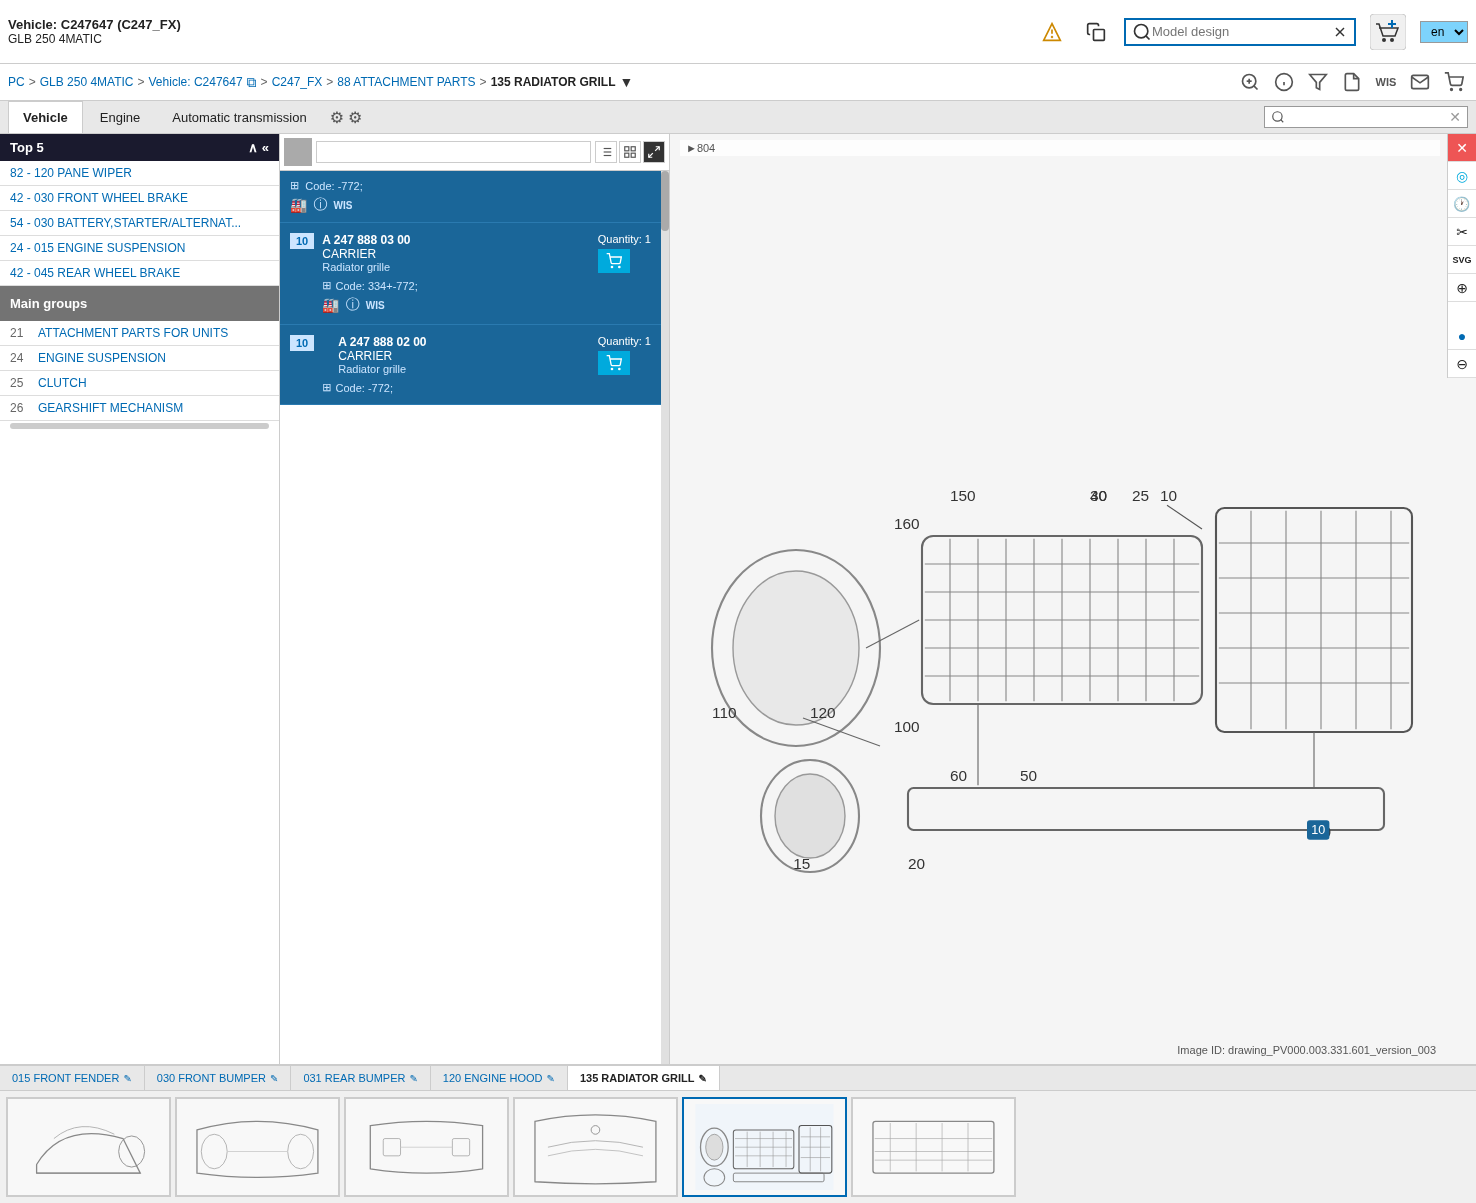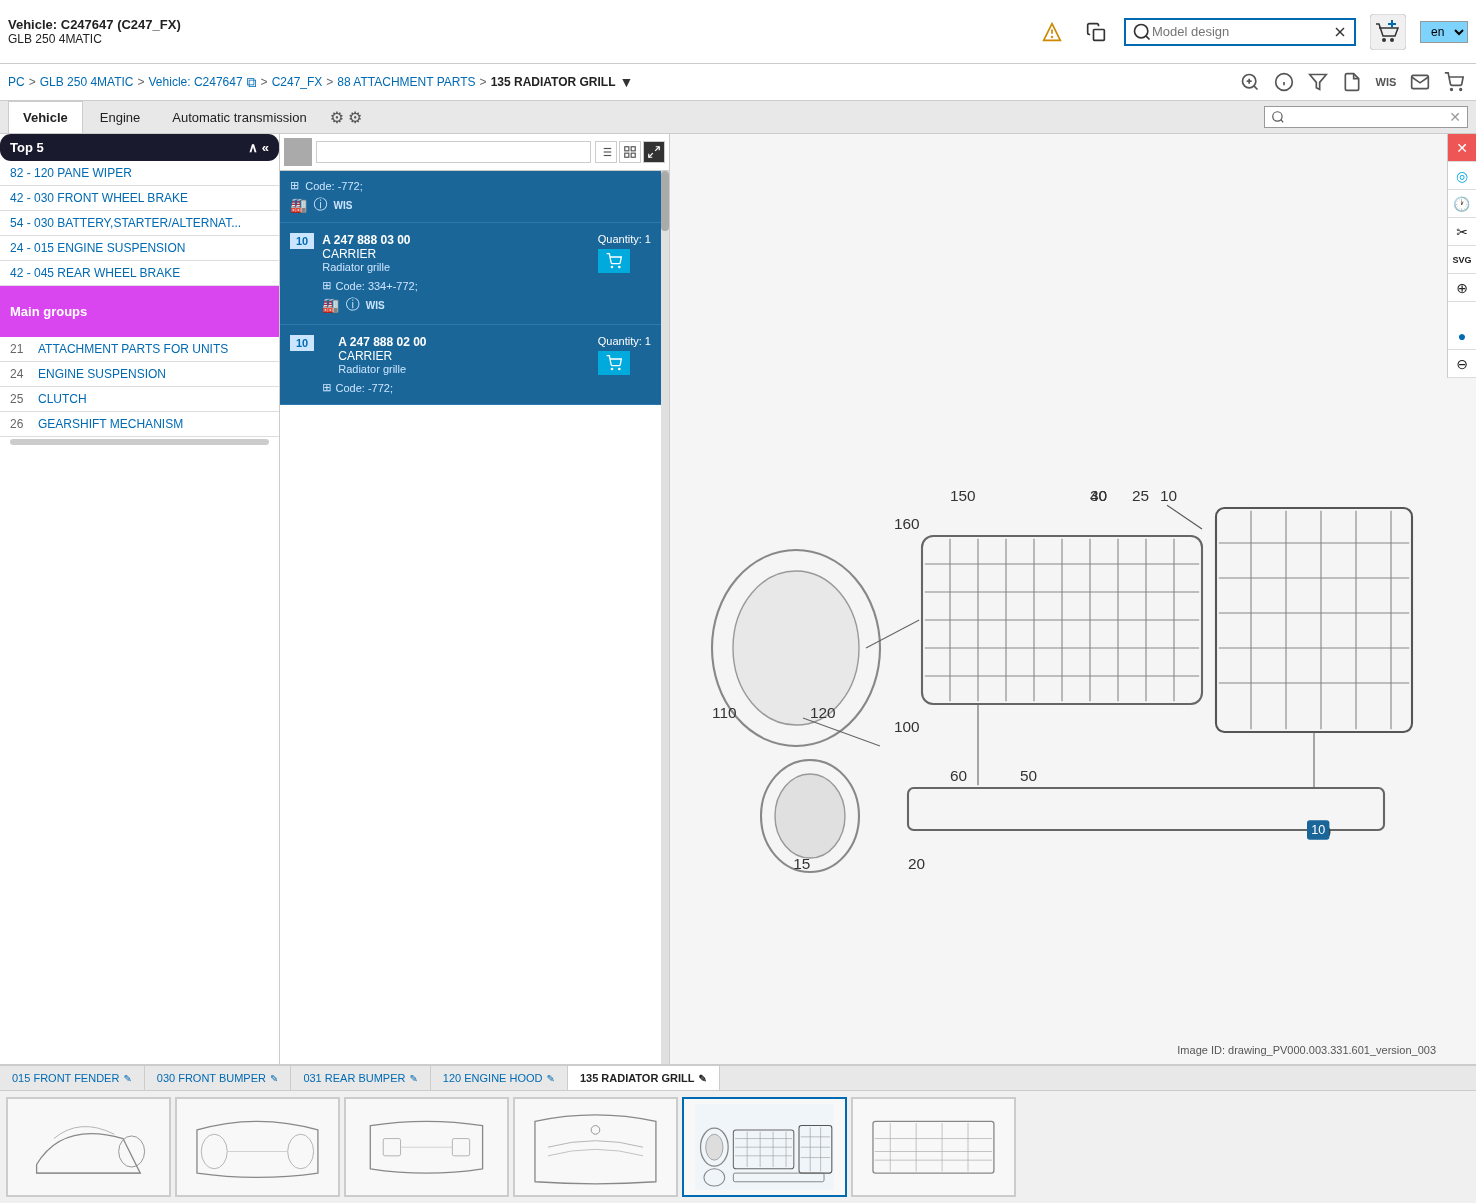--- a/index.html
+++ b/index.html
@@ -62,29 +62,29 @@
     .tab-search {
       margin-left: auto; display: flex; align-items: center;
       border: 1px solid #999; background: #fff; padding: 2px 6px;
     }
     .tab-search input { border: none; outline: none; font-size: 12px; width: 180px; }
 
     
     .left-panel { width: 280px; background: #fff; border-right: 1px solid #ccc; flex-shrink: 0; }
     .top5-header {
       display: flex; align-items: center; justify-content: space-between;
-      background: #1a1a2e; color: #fff; padding: 6px 10px; font-size: 13px; font-weight: bold; border-radius: 11px;
+      background: #1a1a2e; color: #fff; padding: 6px 10px; font-size: 13px; font-weight: bold;
     }
     .top5-header .header-icons { display: flex; gap: 4px; }
     .top5-item {
       padding: 5px 10px; border-bottom: 1px solid #ddd; cursor: pointer;
       font-size: 12px; color: #006ab3;
     }
     .main-groups-header {
-      background: #d946ef; color: #fff; padding: 18px 10px; font-size: 13px; font-weight: bold;
+      background: #737373; color: #fff; padding: 10px 10px; font-size: 13px; font-weight: bold;
     }
     .group-item {
       display: flex; align-items: center; padding: 5px 10px;
       border-bottom: 1px solid #ddd; cursor: pointer; font-size: 12px;
     }
     .group-item .num { color: #666; width: 28px; flex-shrink: 0; }
     .group-item .label { color: #006ab3; }
 
     
     .middle-panel { width: 400px; background: #fff; flex-shrink: 0; border-right: 1px solid #ccc; display: flex; flex-direction: column; }
@@ -438,20 +438,21 @@
         </div>
 
         <div style="width:8px; background:#e0e0e0; flex-shrink:0; position:relative;">
           <div style="position:absolute;top:0;left:0;width:8px;height:60px;background:#aaa;border-radius:4px;"></div>
         </div>
       </div>
     </div>
 
     <div class="right-panel" style="flex:1; background:#f5f5f5; position:relative; overflow:hidden;">
 
+      <div class="image-number" style="position:absolute;top:6px;left:10px;font-size:11px;color:#555;background:rgba(255,255,255,0.8);padding:2px 6px;z-index:5;">►804</div>
 
       <svg viewBox="0 0 550 450" style="width:calc(100% - 36px); height:100%; display:block;">
 
         <rect width="550" height="450" fill="#f5f5f5"></rect>
 
         <g>
 
           <ellipse cx="90" cy="260" rx="60" ry="70" fill="none" stroke="#888" stroke-width="1.5"></ellipse>
           <ellipse cx="90" cy="260" rx="45" ry="55" fill="#e8e8e8" stroke="#999" stroke-width="1"></ellipse>
 

